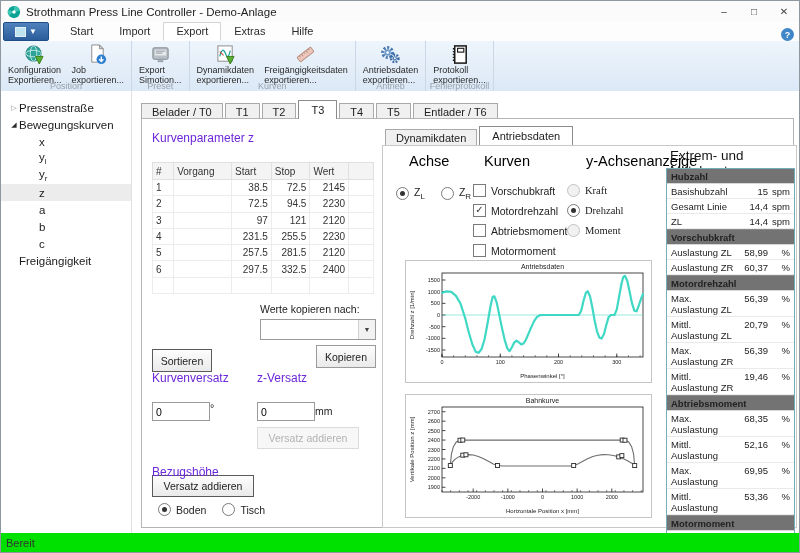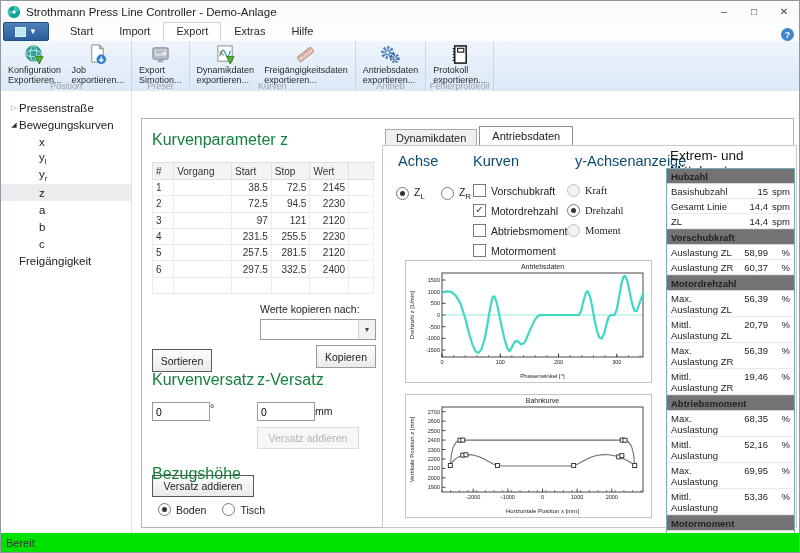--- a/index.html
+++ b/index.html
@@ -35,21 +35,21 @@
   .tree-item.sel{background:#ececec;}
   .tglyph{width:10px;display:inline-block;text-align:center;font-size:7px;color:#8a8a8a;}
   .tglyph.exp{color:#2b2b2b;}
   sub{font-size:8px;}
   
   .page-tabs{position:absolute;left:140px;top:8px;display:flex;align-items:flex-end;height:20px;}
   .ptab{background:#f0f0f0;border:1px solid #a9a9a9;border-bottom:none;padding:2px 10px 2px 10px;font-size:11px;color:#222;margin-right:2px;position:relative;top:1px;}
   .ptab.active{background:#fff;padding:3px 12px;top:0;z-index:3;border-color:#8c8c8c;}
   .page-body{position:absolute;left:140px;top:27px;right:5px;bottom:5px;border:1px solid #b5b5b5;background:#fff;}
   
-  .h1{position:absolute;font-size:16px;color:#15803d;}
+  .h1{position:absolute;font-size:12px;color:#6d28d9;}
   .param-table{position:absolute;left:10px;top:43px;width:222px;height:132px;border:1px solid #cfcfcf;border-collapse:collapse;font-size:10px;color:#333;}
   .param-table th{background:#f4f4f4;border:1px solid #e0e0e0;font-weight:normal;text-align:left;padding:1px 3px;height:14px;}
   .param-table td{border:1px solid #ececec;padding:0 3px;height:15px;}
   .param-table td.num{text-align:right;}
   .btn{position:absolute;background:linear-gradient(#fdfdfd,#eaeaea);border:1px solid #9a9a9a;font-size:10.5px;color:#222;display:flex;align-items:center;justify-content:center;}
   .btn.strong{border-color:#5a5a5a;margin-top:48px;}
   .btn.disabled{color:#b3b3b3;border-color:#dcdcdc;background:#f7f7f7;}
   .small-label{position:absolute;font-size:10.5px;color:#222;}
   .combo{position:absolute;left:118px;top:200px;width:114px;height:19px;border:1px solid #9a9a9a;background:#fff;display:flex;}
   .combo .val{flex:1;}
@@ -58,21 +58,21 @@
   .opt{display:flex;align-items:center;gap:5px;margin-bottom:7px;}
   .optrow{position:absolute;display:flex;gap:16px;}
   .rb{width:11px;height:11px;border:1px solid #7a7a7a;border-radius:50%;background:#fff;display:flex;align-items:center;justify-content:center;flex:none;}
   .rb .dot{width:5px;height:5px;border-radius:50%;background:#333;}
   .rb.dis{border-color:#c2c2c2;background:#f1f1f1;}
   .cb{width:11px;height:11px;border:1px solid #7a7a7a;background:#fff;font-size:10px;line-height:10px;color:#333;text-align:center;flex:none;}
   .optlbl{font-size:10.5px;color:#222;}
   
   .inner-tabs{position:absolute;left:243px;top:7px;display:flex;align-items:flex-end;}
   .inner-page{position:absolute;left:240px;top:26px;width:413px;height:381px;border:1px solid #c9c9c9;background:#fff;}
-  .h2{position:absolute;font-size:14.5px;color:#0c4a6e;}
+  .h2{position:absolute;font-size:14.5px;color:#000000;margin-left:11px;}
   .chart-box{position:absolute;border:1px solid #c4c4c4;background:#fff;}
   .extrem-title{position:absolute;left:287px;top:2px;font-size:13.5px;color:#141414;}
   .extrem-box{position:absolute;left:283px;top:22px;width:127px;border:1px solid #74aebd;background:#fff;font-size:9.5px;color:#222;}
   .ext-h{font-weight:bold;background:#737373;border-top:1px solid #8a8a8a;border-bottom:1px solid #d7d7d7;padding:2px 4px 1px 4px;}
   .ext-h:first-child{border-top:none;}
   .ext-r{display:flex;border-bottom:1px solid #eaeaea;padding:1.5px 4px;}
   .ext-r .n{flex:1;}
   .ext-r .v{width:30px;text-align:right;}
   .ext-r .u{width:22px;text-align:right;}
   
@@ -272,20 +272,29 @@
         </div>
         <div class="tree-item" style="padding-left: 38px;">
           <span>c</span>
         </div>
         <div class="tree-item" style="padding-left: 8px;">
           <span class="tglyph"></span>
           <span>Freigängigkeit</span>
         </div>
       </div>
 
+    <div class="page-tabs" id="page-tabs">
+        <div class="ptab">Belader / T0</div>
+        <div class="ptab">T1</div>
+        <div class="ptab">T2</div>
+        <div class="ptab active">T3</div>
+        <div class="ptab">T4</div>
+        <div class="ptab">T5</div>
+        <div class="ptab">Entlader / T6</div>
+      </div>
 
     <div class="page-body">
       <div class="h1" style="left:10px;top:12px;">Kurvenparameter z</div>
 
       <table class="param-table" id="param-table">
           <thead>
             <tr>
               <th style="width: 20px;">#</th>
               <th style="width: 60px;">Vorgang</th>
               <th style="width: 38px;">Start</th>

